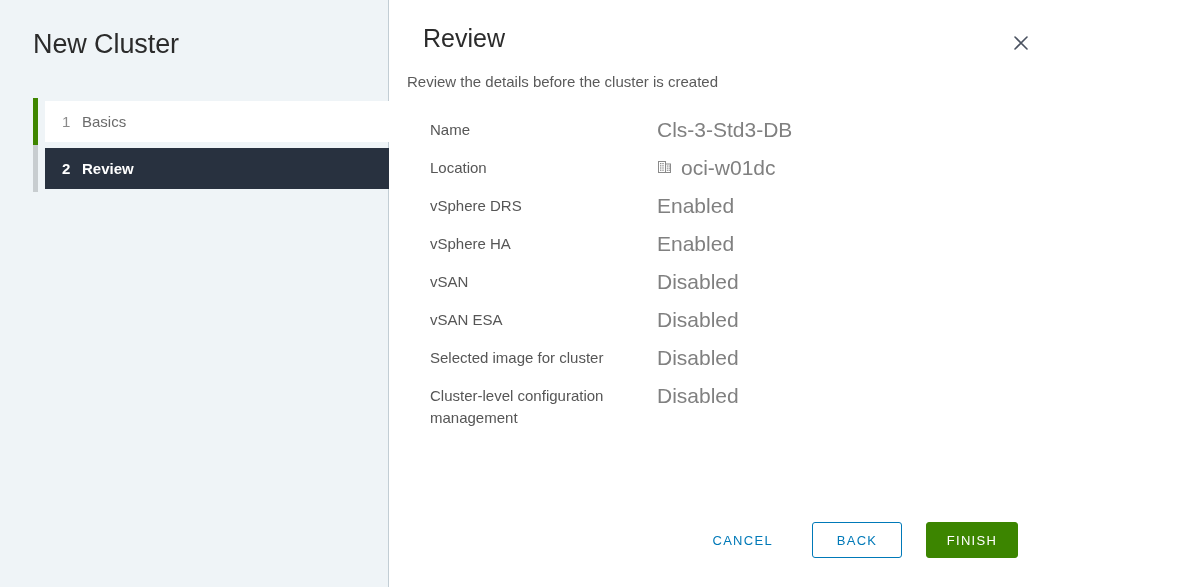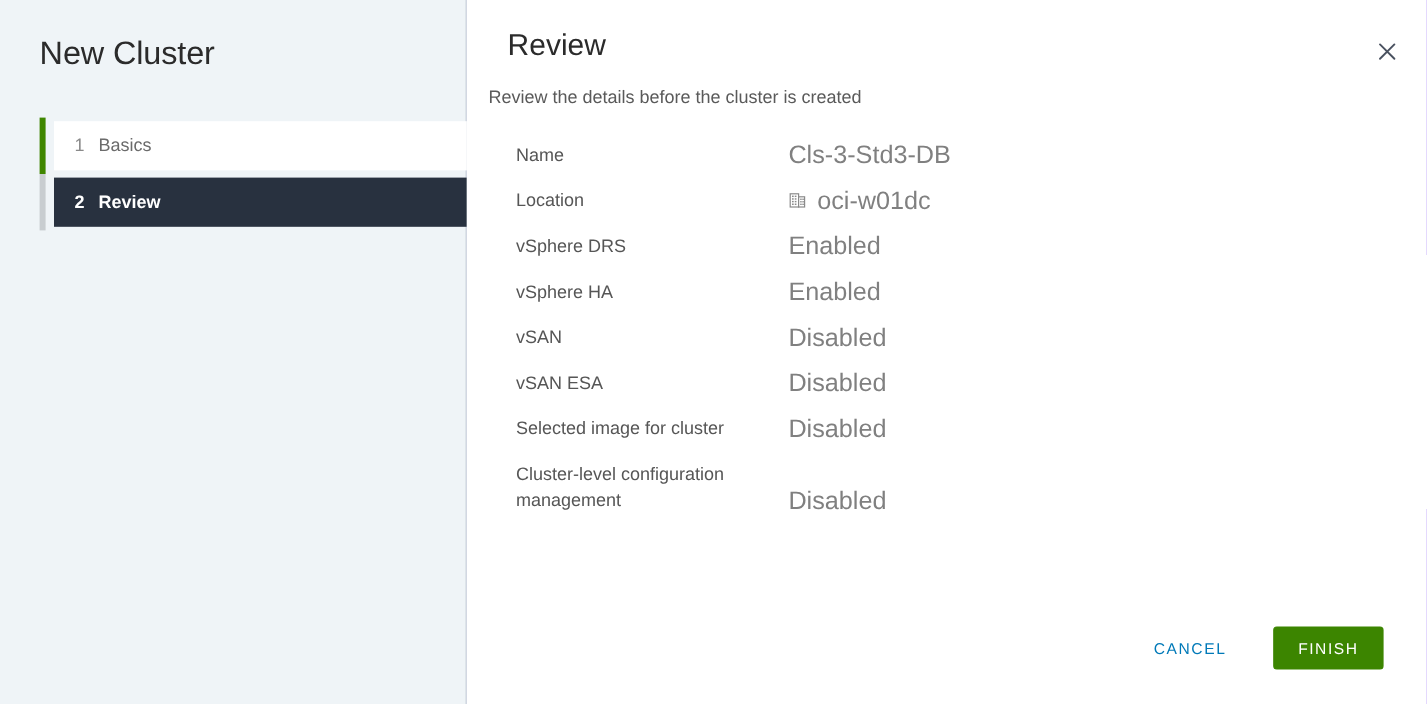--- a/index.html
+++ b/index.html
@@ -8,24 +8,25 @@
     width: 1189px;
     height: 587px;
     overflow: hidden;
     background: #ffffff;
     font-family: "Liberation Sans", sans-serif;
     -webkit-font-smoothing: antialiased;
   }
 
   #wizard {
     position: relative;
-    width: 1189px;
+    width: 1054px;
     height: 587px;
     display: flex;
-    background: #8b5cf6;
+    background: #eab308;
+    border-radius: 27px;
   }
 
   
   #sidebar {
     position: relative;
     width: 389px;
     height: 587px;
     flex: 0 0 389px;
     background: #eff4f7;
     border-right: 1px solid #c2cdd4;
@@ -148,21 +149,21 @@
     left: 41px;
     top: 119px;
     width: 640px;
   }
 
   .detail-row {
     display: flex;
     align-items: flex-start;
     margin-bottom: 16px;
   }
-  .detail-row:last-child { margin-bottom: 5px; align-items: flex-end; }
+  .detail-row:last-child { margin-bottom: 5px; }
 
   .detail-label {
     flex: 0 0 227px;
     width: 227px;
     font-size: 15px;
     line-height: 22px;
     color: #565656;
     padding-right: 14px;
   }
 
@@ -348,17 +349,18 @@
         <div class="detail-label">Cluster-level configuration management</div>
         <div class="detail-value">
           <span>Disabled</span>
         </div>
       </div>
 
     </div>
 
     <div id="footer">
       <button class="btn btn-flat">CANCEL</button>
+      <button class="btn btn-outline">BACK</button>
       <button class="btn btn-solid">FINISH</button>
     </div>
 
   </section>
 </div>
 
 </body></html>

